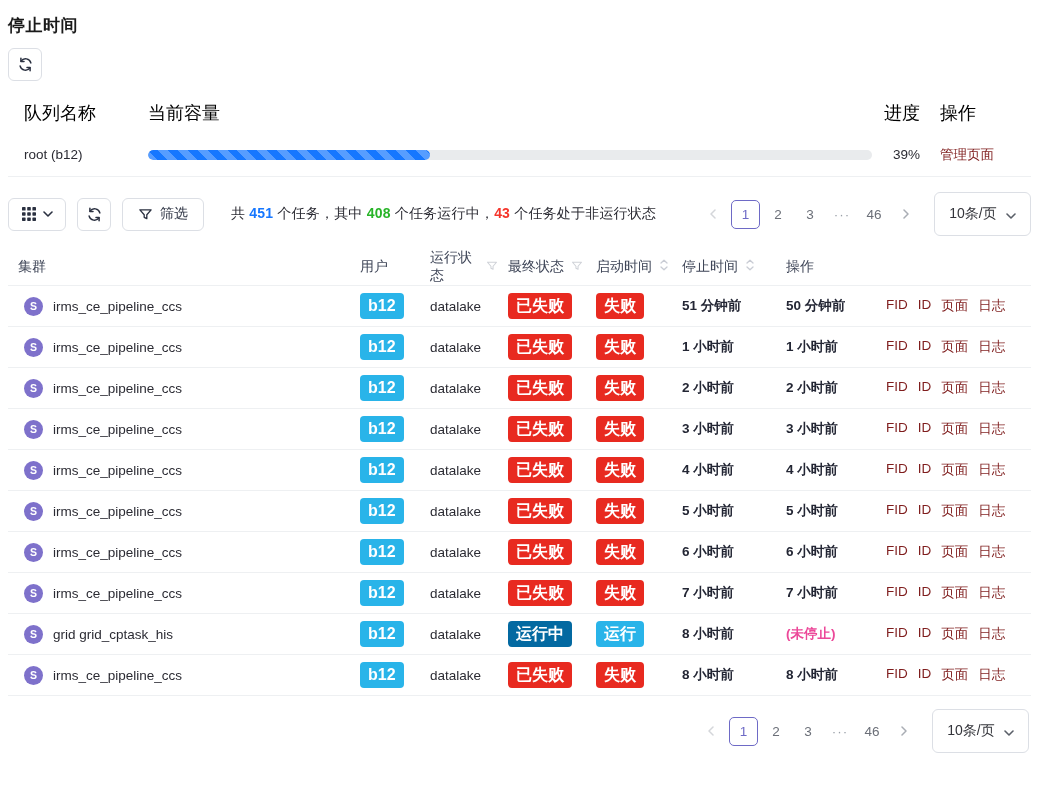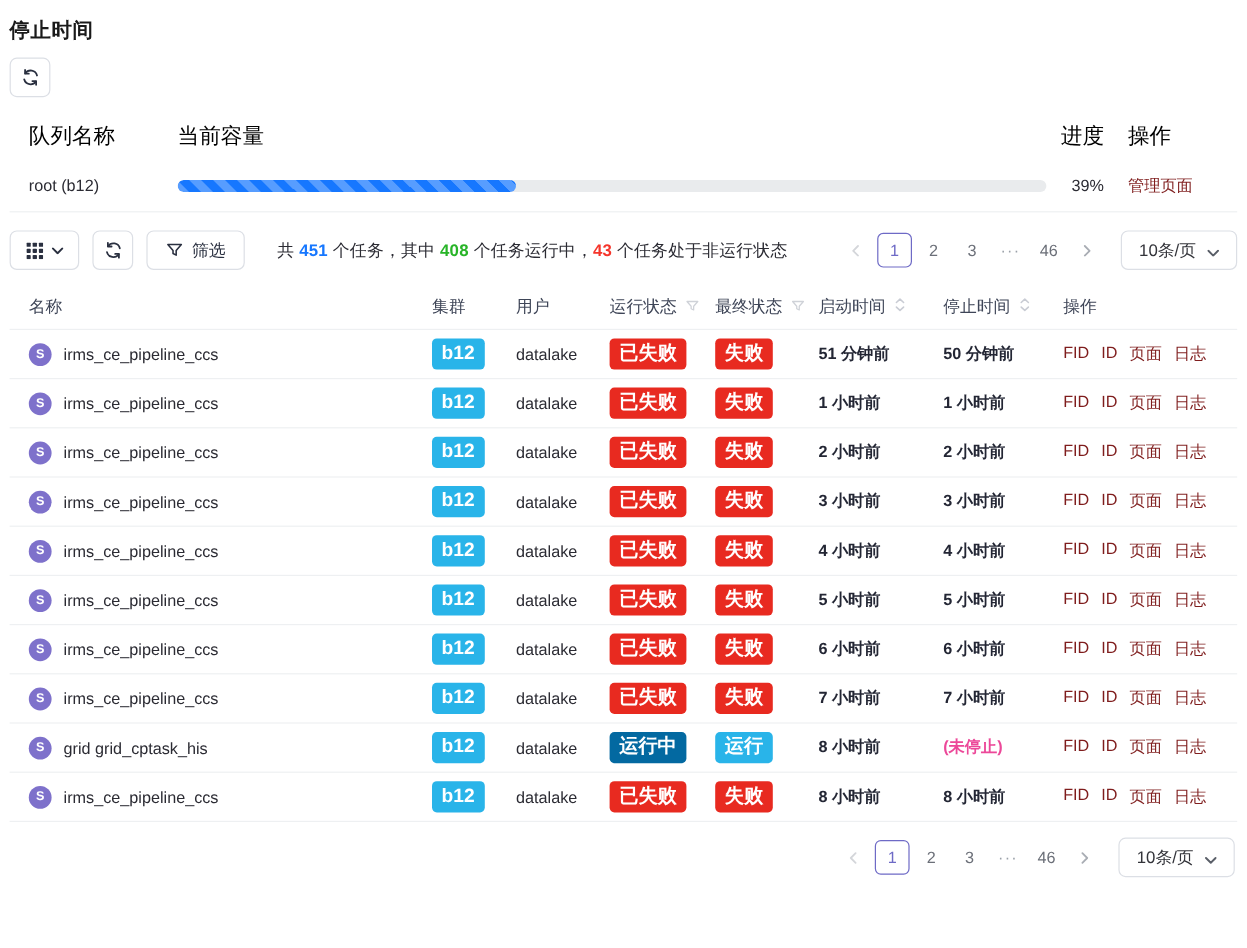--- a/index.html
+++ b/index.html
@@ -46,21 +46,21 @@
   .num-red { color:#f5352b; font-weight:700; }
   .toolbar-right { margin-left:auto; display:flex; align-items:center; }
 
   
   .pager { display:flex; align-items:center; gap:4px; }
   .pg-item { min-width:28px; height:28px; display:inline-flex; align-items:center; justify-content:center;
     font-size:13.5px; color:#6b6f78; border-radius:5px; cursor:pointer; }
   .pg-active { border:1px solid #6e6ac6; color:#6e6ac6; width:29px; height:29px; }
   .pg-dots { color:#9aa0a8; letter-spacing:1px; }
   .pg-arrow svg { display:block; }
-  .size-select { margin-left:14px; width:97px; height:33px; border:1px solid #dcdfe5; border-radius:6px;
+  .size-select { margin-left:14px; width:97px; height:44px; border:1px solid #dcdfe5; border-radius:6px;
     display:inline-flex; align-items:center; justify-content:center; gap:9px; font-size:14px; color:#33343a; cursor:pointer; }
 
   
   .task-table { margin-top:12px; }
   .task-head, .trow { display:grid; grid-template-columns:342px 70px 78px 88px 86px 104px 100px 1fr; align-items:center; }
   .task-head { height:38px; font-size:14px; color:#3e4557; border-bottom:1px solid #eef0f2; }
   .th { display:flex; align-items:center; gap:7px; padding-left:10px; }
   .th-name { padding-left:16px; }
   .trow { height:41px; border-bottom:1px solid #eef0f2; font-size:13.5px; }
   .td { padding-left:10px; }
@@ -206,23 +206,20 @@
         <span>10条/页</span>
         <span style="color:#5a5f68"><svg width="10" height="6" viewBox="0 0 10 6">
               <use href="#i-chev-down"></use>
             </svg></span>
       </div>
     </div>
   </div>
 
   <div class="task-table">
     <div class="task-head">
-      <div class="th th-name">
-          <span>名称</span>
-        </div>
       <div class="th">
           <span>集群</span>
         </div>
       <div class="th">
           <span>用户</span>
         </div>
       <div class="th">
           <span>运行状态</span>
           <span style="color:#cfd2d8"><svg width="12" height="12" viewBox="0 0 16 16">
               <use href="#i-funnel"></use>

